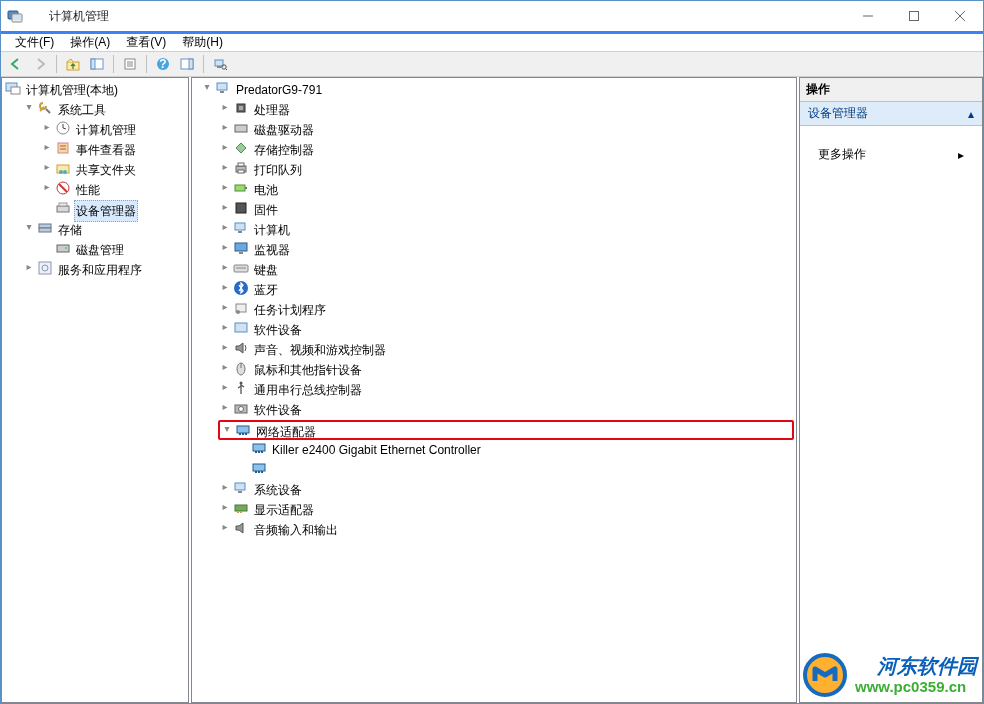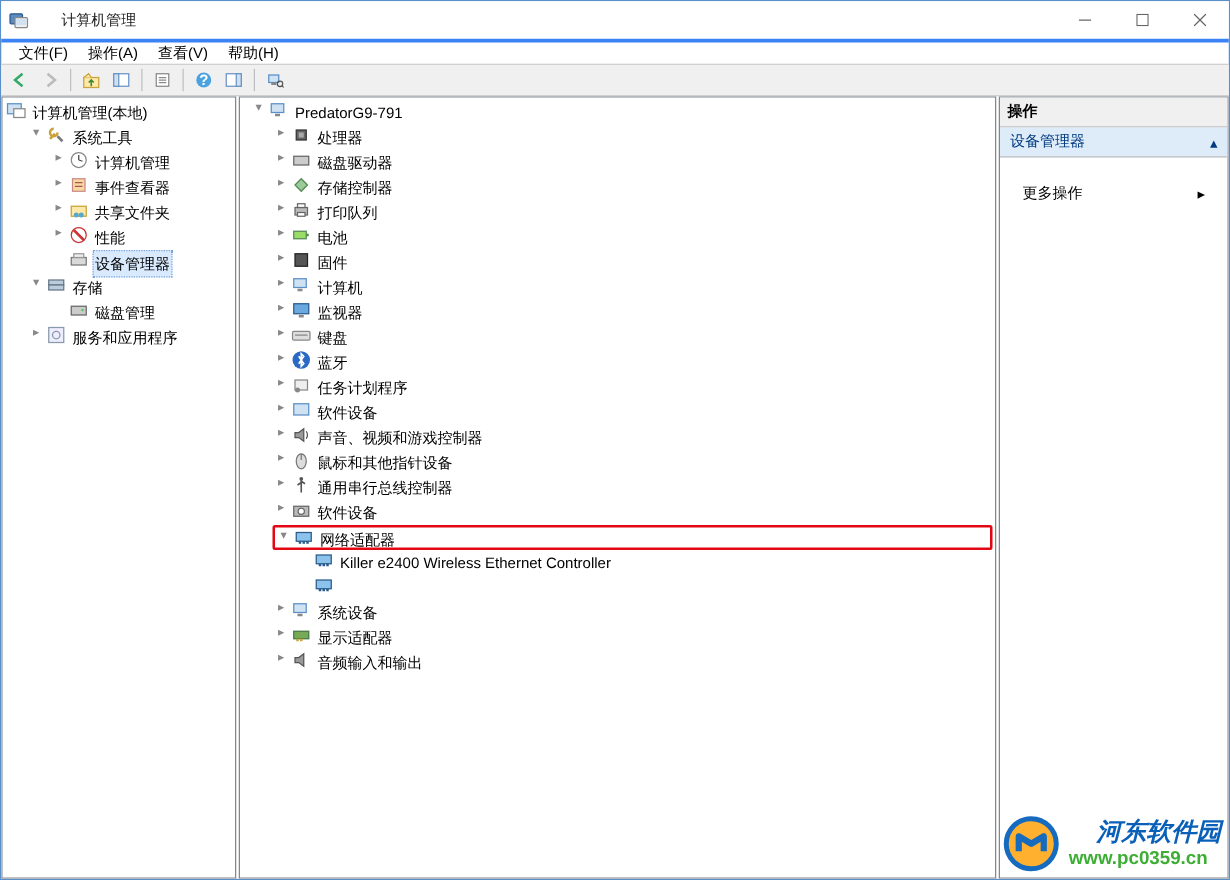--- a/index.html
+++ b/index.html
@@ -449,21 +449,21 @@
             <div class="node">
                 <span class="tw" style="visibility:hidden">▸</span>
                 <span class="ic">
                   <svg width="16" height="16">
                     <rect x="2" y="4" width="12" height="7" fill="#8cc3ec" stroke="#2a5a8a"></rect>
                     <rect x="4" y="11" width="2" height="2" fill="#2a5a8a"></rect>
                     <rect x="7" y="11" width="2" height="2" fill="#2a5a8a"></rect>
                     <rect x="10" y="11" width="2" height="2" fill="#2a5a8a"></rect>
                   </svg>
                 </span>
-                <span class="lbl">Killer e2400 Wireless Ethernet Controller</span>
+                <span class="lbl">Killer e2400 Gigabit Ethernet Controller</span>
               </div>
             <div class="node">
                 <span class="tw" style="visibility:hidden">▸</span>
                 <span class="ic">
                   <svg width="16" height="16">
                     <rect x="2" y="4" width="12" height="7" fill="#8cc3ec" stroke="#2a5a8a"></rect>
                     <rect x="4" y="11" width="2" height="2" fill="#2a5a8a"></rect>
                     <rect x="7" y="11" width="2" height="2" fill="#2a5a8a"></rect>
                     <rect x="10" y="11" width="2" height="2" fill="#2a5a8a"></rect>
                   </svg>

